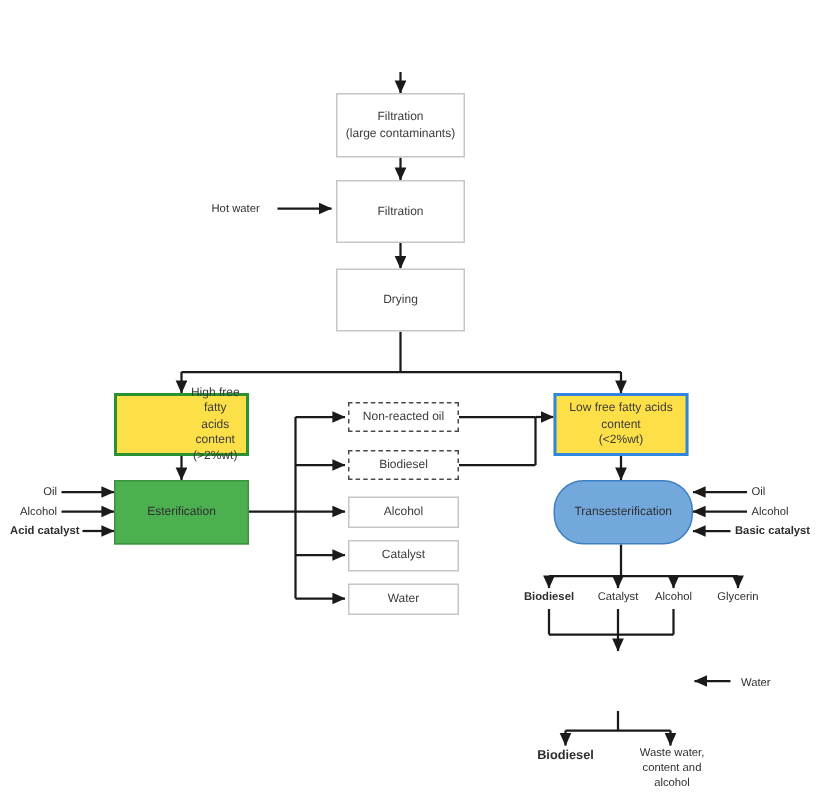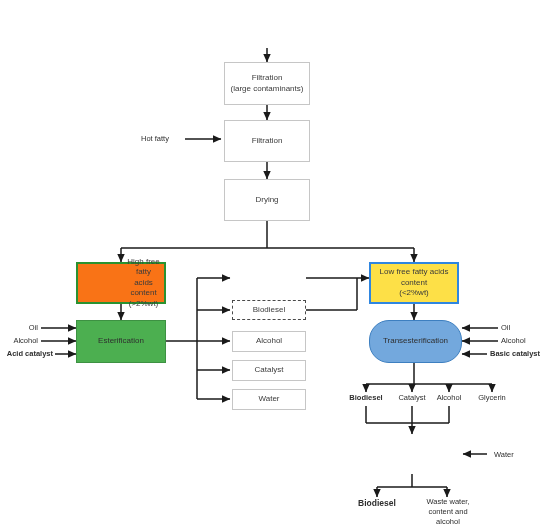--- a/index.html
+++ b/index.html
@@ -33,21 +33,21 @@
     background:#ffffff;
     border:1px solid #c6c6c6;
     padding:2px 3px;
   }
   .node.start{
     background:#f2e5bd;
     border:1px solid #d9c58e;
     color:#444;
   }
   .node.green-outline{
-    background:#f97316;
+    background:#fde047;
     border:2px solid #2a9230;
     color:#3b3b3b;
     padding-left:48px;
   }
   .node.blue-outline{
     background:#fde047;
     border:2px solid #2f86e0;
     color:#3b3b3b;
   }
   .node.green-fill{
@@ -175,39 +175,42 @@
   </div>
 
   <div class="node green-fill" style="left:76px;top:320px;width:90px;height:43px;">
     <span>Esterification</span>
   </div>
 
   <div class="node blue-fill" style="left:369px;top:320px;width:93px;height:43px;border-radius:20px;">
     <span>Transesterification</span>
   </div>
 
+  <div class="node dashed" style="left:232px;top:268px;width:74px;height:20px;">
+    <span>Non-reacted oil</span>
+  </div>
 
   <div class="node dashed" style="left:232px;top:300px;width:74px;height:20px;">
     <span>Biodiesel</span>
   </div>
 
   <div class="node" style="left:232px;top:331px;width:74px;height:21px;">
     <span>Alcohol</span>
   </div>
 
   <div class="node" style="left:232px;top:360px;width:74px;height:21px;">
     <span>Catalyst</span>
   </div>
 
   <div class="node" style="left:232px;top:389px;width:74px;height:21px;">
     <span>Water</span>
   </div>
 
 
-  <div class="lbl" style="left:141px;top:134px;">Hot fatty</div>
+  <div class="lbl" style="left:141px;top:134px;">Hot water</div>
 
   <div class="lbl r" style="left:5px;top:323px;width:33px;">Oil</div>
   <div class="lbl r" style="left:1px;top:336px;width:37px;">Alcohol</div>
   <div class="lbl r bold" style="left:1px;top:349px;width:52px;">Acid catalyst</div>
 
   <div class="lbl" style="left:501px;top:323px;">Oil</div>
   <div class="lbl" style="left:501px;top:336px;">Alcohol</div>
   <div class="lbl bold" style="left:490px;top:349px;">Basic catalyst</div>
 
   <div class="lbl c bold" style="left:340px;top:393px;width:52px;">Biodiesel</div>

